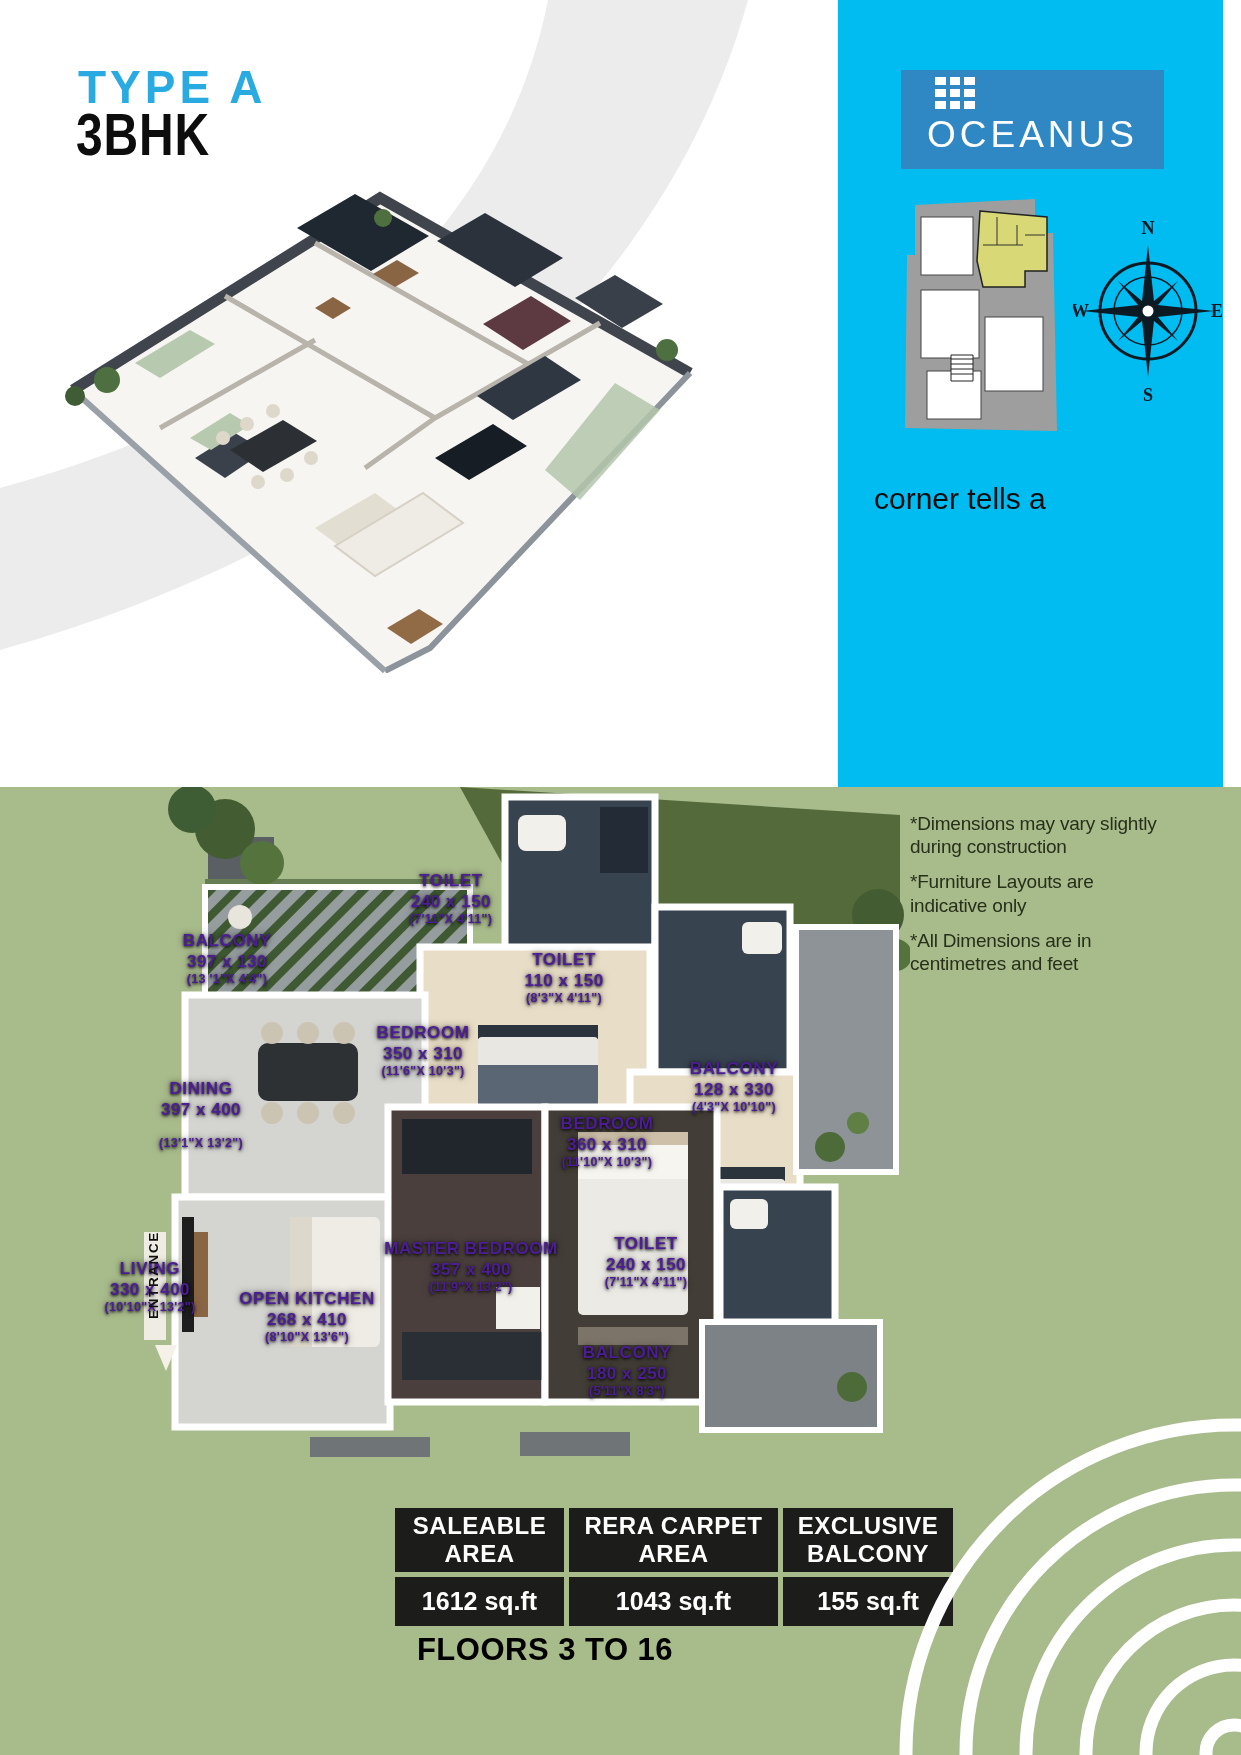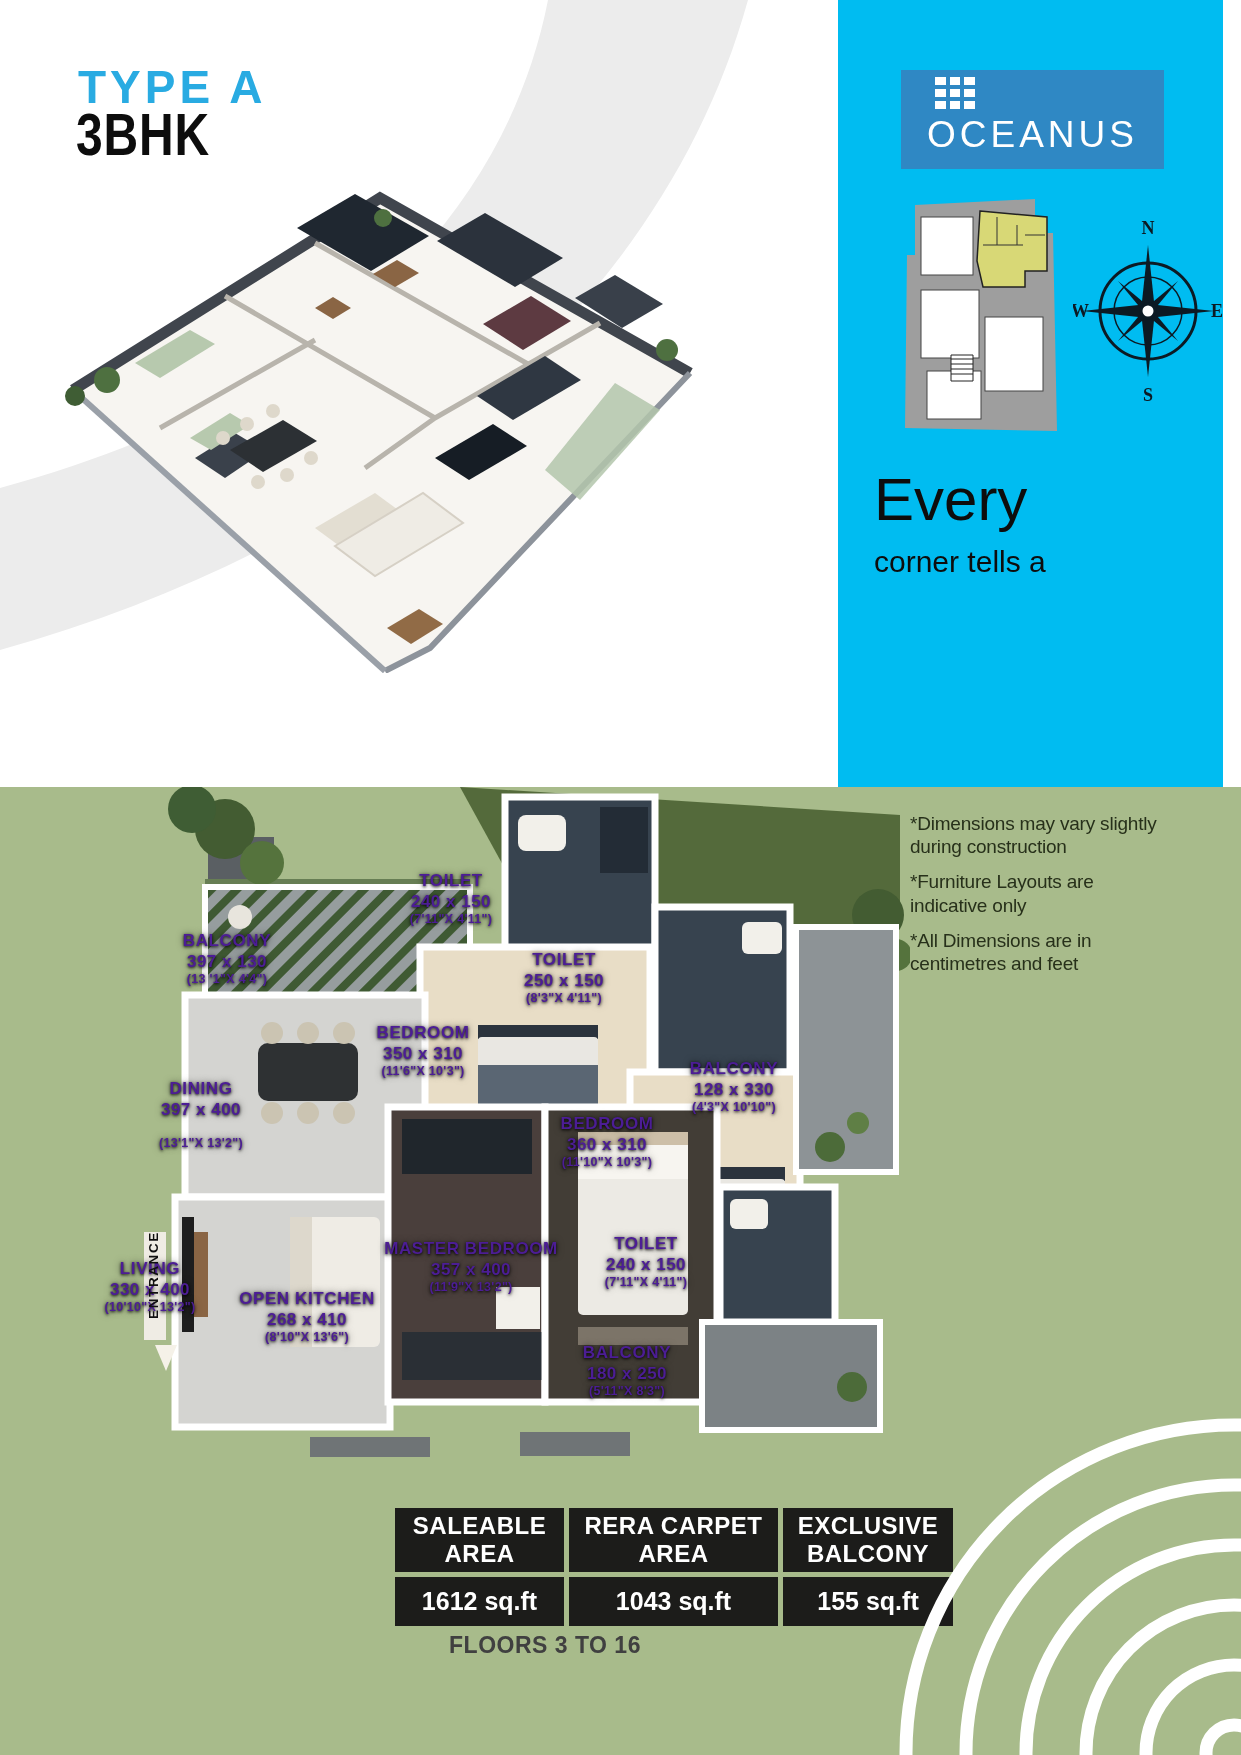--- a/index.html
+++ b/index.html
@@ -39,21 +39,21 @@
   .room-label .rf { display:block; font-size:12.5px; font-weight:700; letter-spacing:.3px; }
   .room-label.gap-ft .rf { margin-top:16px; }
 
   .entrance-label { position:absolute; left:153px; top:488px; transform:translate(-50%,-50%) rotate(-90deg); font-size:13.5px; font-weight:700; letter-spacing:1.6px; color:#101010; white-space:nowrap; }
 
   
   .summary-table { position:absolute; left:367px; top:721px; display:flex; gap:5px;padding-left:28px; }
   .summary-col { display:flex; flex-direction:column; gap:5px; }
   .summary-col .th { background:#1C1C1A; color:#ffffff; height:64px; display:flex; flex-direction:column; justify-content:center; align-items:center; font-size:24px; font-weight:800; letter-spacing:.5px; line-height:1.18; }
   .summary-col .td { background:#1C1C1A; color:#ffffff; height:49px; display:flex; justify-content:center; align-items:center; font-size:25px; font-weight:700; }
-  .floors-label { position:absolute; left:330px; top:845px; width:430px; text-align:center; font-size:23px; font-weight:800; letter-spacing:.5px; color:#404040; }
+  .floors-label { position:absolute; left:330px; top:845px; width:430px; text-align:center; font-size:31px; font-weight:800; letter-spacing:.5px; color:#000000; }
 
   .circles-decor { position:absolute; right:0; bottom:0; }
 </style>
 </head>
 <body>
 
 <div class="page">
 
   <svg class="swoosh" width="1241" height="787">
     <path d="M548,0 L748,0 C665,300 392,540 0,650 L0,488 C332,398 506,214 548,0 Z" fill="#ECECEC"></path>
@@ -140,21 +140,20 @@
         </g>
         <circle r="7" fill="#ffffff" stroke="#0c1a24" stroke-width="3"></circle>
       </g>
       <text x="75" y="16" text-anchor="middle" font-family="Liberation Serif, serif" font-weight="700" font-size="18" fill="#0c1a24">N</text>
       <text x="144" y="99" text-anchor="middle" font-family="Liberation Serif, serif" font-weight="700" font-size="18" fill="#0c1a24">E</text>
       <text x="75" y="183" text-anchor="middle" font-family="Liberation Serif, serif" font-weight="700" font-size="18" fill="#0c1a24">S</text>
       <text x="7" y="99" text-anchor="middle" font-family="Liberation Serif, serif" font-weight="700" font-size="18" fill="#0c1a24">W</text>
     </svg>
 
     <div class="tagline">
-      <div class="tag-1">Every</div>
       <div class="tag-2">corner tells a</div>
     </div>
   </aside>
 
   <section class="green-section">
 
     <div class="disclaimers">
       <p>*Dimensions may vary slightly during construction</p>
       <p>*Furniture Layouts are indicative only</p>
       <p>*All Dimensions are in centimetres and feet</p>
@@ -245,21 +244,21 @@
       <span class="rd">397 x 130</span>
       <span class="rf">(13 '1"X 4'4")</span>
     </div>
     <div class="room-label" style="left:451px; top:112px;">
       <span class="rn">TOILET</span>
       <span class="rd">240 x 150</span>
       <span class="rf">(7'11"X 4'11")</span>
     </div>
     <div class="room-label" style="left:564px; top:191px;">
       <span class="rn">TOILET</span>
-      <span class="rd">250 x 150</span>
+      <span class="rd">110 x 150</span>
       <span class="rf">(8'3"X 4'11")</span>
     </div>
     <div class="room-label" style="left:423px; top:264px;">
       <span class="rn">BEDROOM</span>
       <span class="rd">350 x 310</span>
       <span class="rf">(11'6"X 10'3")</span>
     </div>
     <div class="room-label" style="left:734px; top:300px;">
       <span class="rn">BALCONY</span>
       <span class="rd">128 x 330</span>

